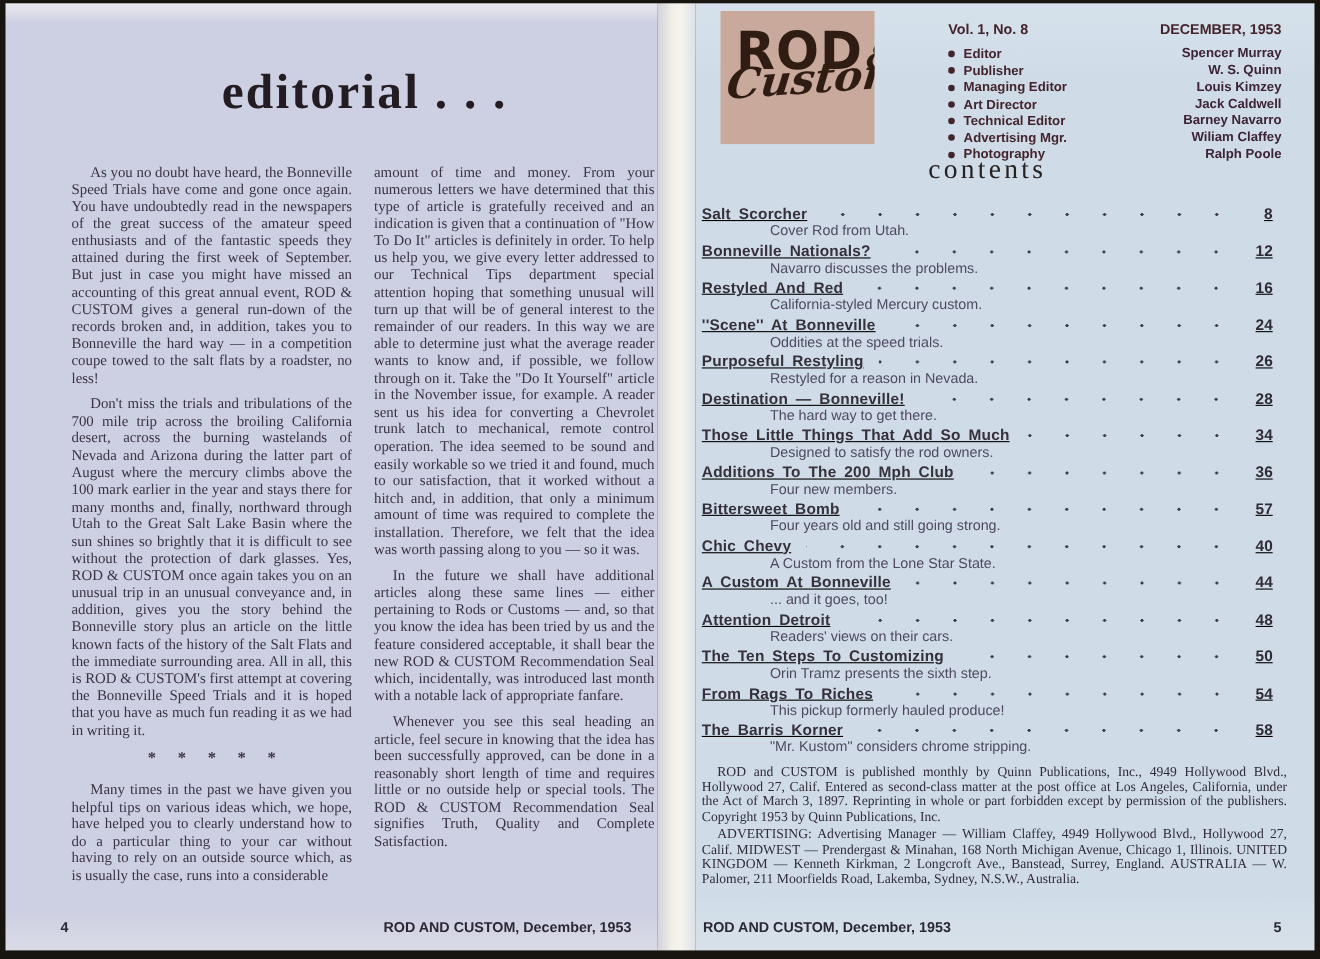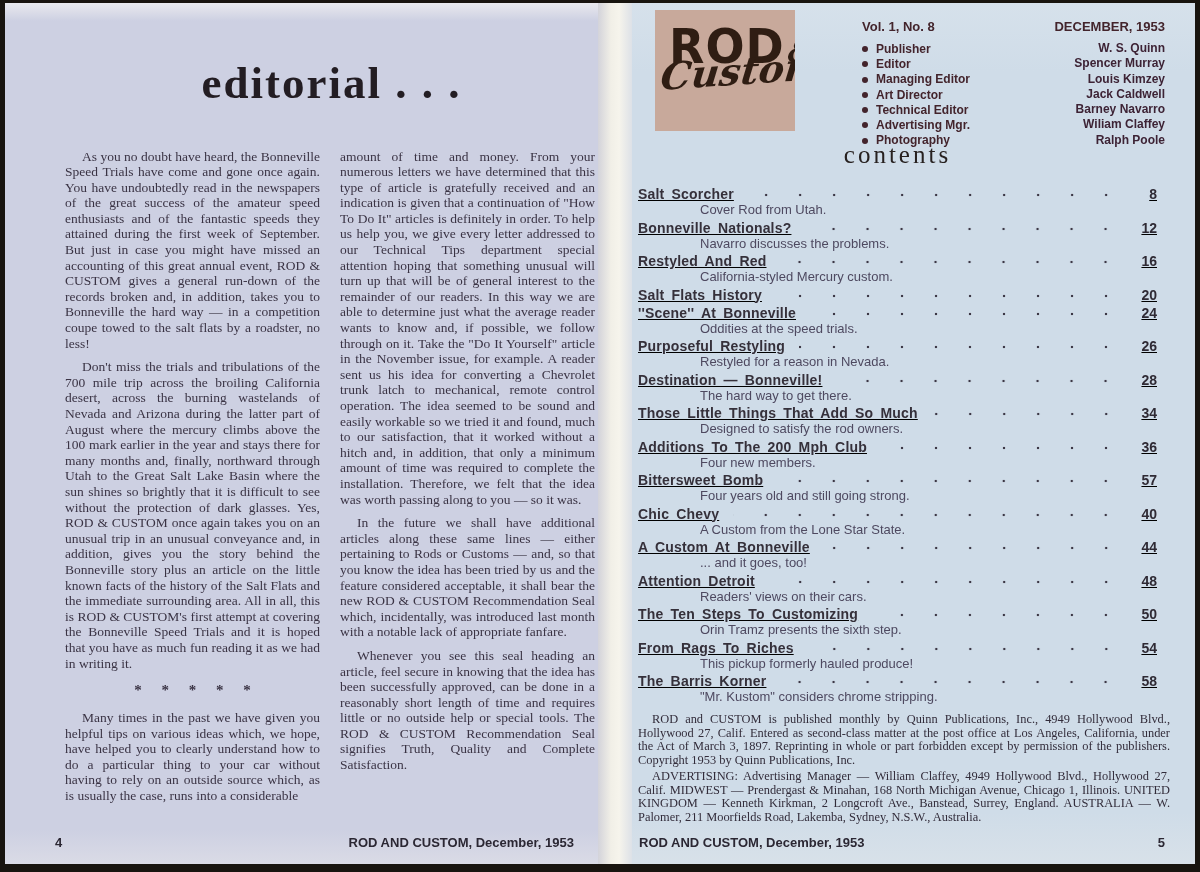--- a/index.html
+++ b/index.html
@@ -101,34 +101,34 @@
       <div class="logo-custom">Custom</div>
     </div>
     <div class="staff-block">
       <div class="vol-row">
         <span>Vol. 1, No. 8</span>
         <span>DECEMBER, 1953</span>
       </div>
       <div class="staff-row">
         <span class="staff-role">
             <span class="bullet"></span>
+            <span>Editor</span>
+          </span>
+        <span class="staff-name">Spencer Murray</span>
+      </div>
+      <div class="staff-row">
+        <span class="staff-role">
+            <span class="bullet"></span>
             <span>Publisher</span>
           </span>
         <span class="staff-name">W. S. Quinn</span>
       </div>
       <div class="staff-row">
         <span class="staff-role">
             <span class="bullet"></span>
-            <span>Editor</span>
-          </span>
-        <span class="staff-name">Spencer Murray</span>
-      </div>
-      <div class="staff-row">
-        <span class="staff-role">
-            <span class="bullet"></span>
             <span>Managing Editor</span>
           </span>
         <span class="staff-name">Louis Kimzey</span>
       </div>
       <div class="staff-row">
         <span class="staff-role">
             <span class="bullet"></span>
             <span>Art Director</span>
           </span>
         <span class="staff-name">Jack Caldwell</span>
@@ -178,25 +178,20 @@
     </div>
     <div class="toc-entry">
       <div class="toc-line">
           <span class="toc-title">Restyled And Red</span>
           <span class="toc-dots"></span>
           <span class="toc-page">16</span>
         </div>
       <div class="toc-sub">California-styled Mercury custom.</div>
     </div>
     <div class="toc-entry">
-      <div class="toc-line">
-          <span class="toc-title">Salt Flats History</span>
-          <span class="toc-dots"></span>
-          <span class="toc-page">20</span>
-        </div>
     </div>
     <div class="toc-entry">
       <div class="toc-line">
           <span class="toc-title">''Scene'' At Bonneville</span>
           <span class="toc-dots"></span>
           <span class="toc-page">24</span>
         </div>
       <div class="toc-sub">Oddities at the speed trials.</div>
     </div>
     <div class="toc-entry">

